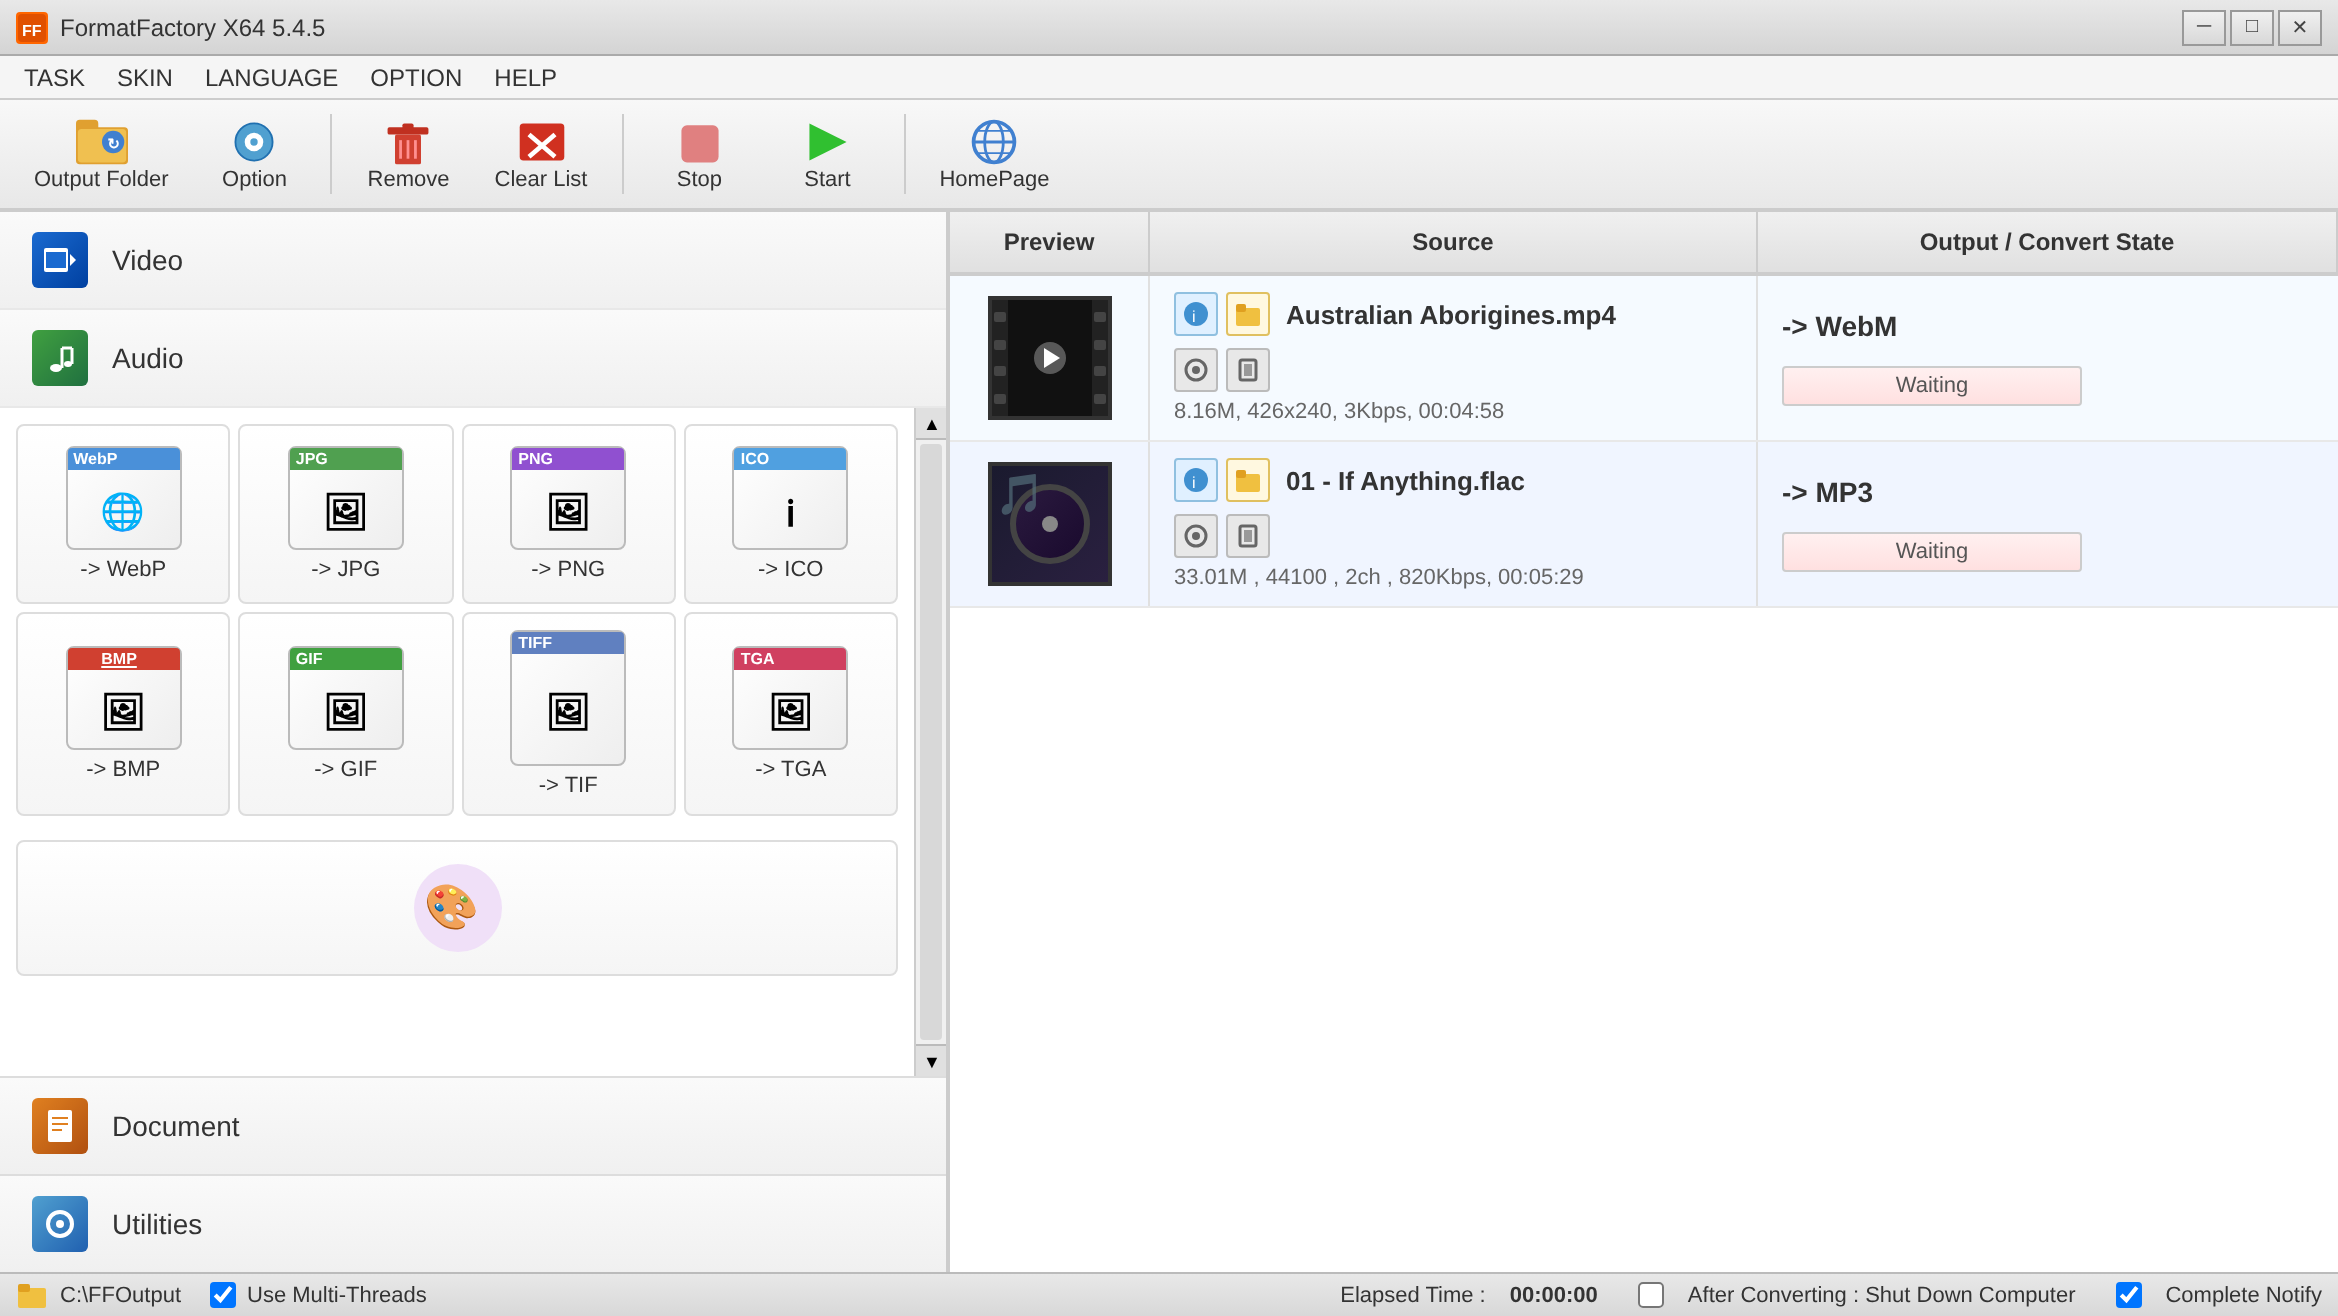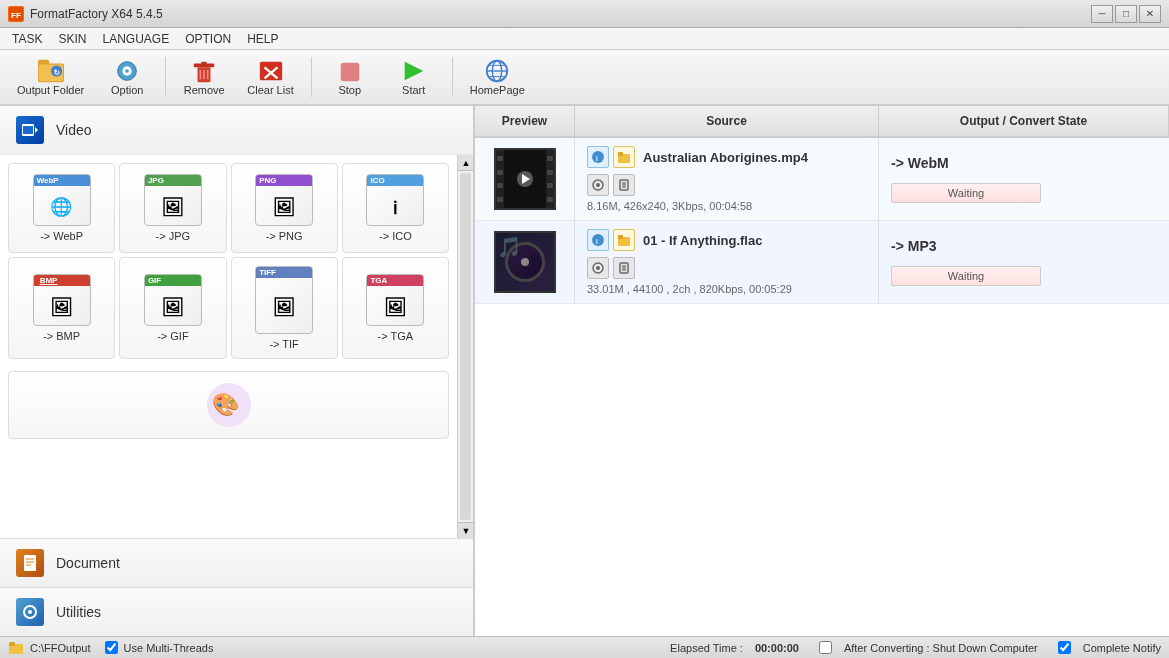--- a/index.html
+++ b/index.html
@@ -193,20 +193,32 @@
       <div class="video-icon-bg">
         <svg width="18" height="18" viewBox="0 0 18 18">
             <rect x="1" y="3" width="12" height="12" rx="1" fill="white"></rect>
             <polygon points="14,6 17,9 14,12" fill="white"></polygon>
             <rect x="2" y="5" width="10" height="8" fill="#1a6ad0"></rect>
           </svg>
       </div>
       <span style="margin-left:12px;">Video</span>
     </div>
 
+    <div class="category-item">
+      <div class="audio-icon-bg">
+        <svg width="18" height="18" viewBox="0 0 18 18">
+            <ellipse cx="7" cy="14" rx="3" ry="2" fill="white"></ellipse>
+            <ellipse cx="13" cy="12" rx="2" ry="1.5" fill="white"></ellipse>
+            <line x1="10" y1="14" x2="10" y2="4" stroke="white" stroke-width="1.5"></line>
+            <line x1="15" y1="12" x2="15" y2="4" stroke="white" stroke-width="1.5"></line>
+            <line x1="10" y1="4" x2="15" y2="4" stroke="white" stroke-width="1.5"></line>
+          </svg>
+      </div>
+      <span style="margin-left:12px;">Audio</span>
+    </div>
 
 
     <div style="display:flex;flex:1;overflow:hidden;">
       <div id="picture-grid-container" style="flex:1;">
         <div id="picture-grid">
 
           <div class="format-card">
             <div class="format-card-icon" style="background:linear-gradient(135deg,#fff,#eee);border:1px solid #bbb;width:58px;height:52px;position:relative;">
               <div style="position:absolute;top:0;left:0;right:0;background:#4a90d9;color:white;font-size:8px;font-weight:bold;padding:1px 3px;border-radius:2px 2px 0 0;">WebP</div>
               <div style="margin-top:14px;font-size:18px;">🌐</div>
@@ -233,21 +245,21 @@
           <div class="format-card">
             <div class="format-card-icon" style="background:linear-gradient(135deg,#fff,#eee);border:1px solid #bbb;width:58px;height:52px;position:relative;">
               <div style="position:absolute;top:0;left:0;right:0;background:#50a0e0;color:white;font-size:8px;font-weight:bold;padding:1px 3px;border-radius:2px 2px 0 0;">ICO</div>
               <div style="margin-top:14px;font-size:18px;">ℹ</div>
             </div>
             <span class="format-card-label">-&gt; ICO</span>
           </div>
 
           <div class="format-card">
             <div class="format-card-icon" style="background:linear-gradient(135deg,#fff,#eee);border:1px solid #bbb;width:58px;height:52px;position:relative;">
-              <div style="position:absolute;top:0;left:0;right:0;background:#d04030;color:white;font-size:8px;font-weight:bold;padding:1px 6px;border-radius:2px 2px 0 0;text-decoration:underline;">BMP</div>
+              <div style="position:absolute;top:0;left:0;right:0;background:#d04030;color:white;font-size:8px;font-weight:bold;padding:1px 17px;border-radius:2px 2px 0 0;text-decoration:underline;">BMP</div>
               <div style="margin-top:14px;font-size:18px;">🖼</div>
             </div>
             <span class="format-card-label">-&gt; BMP</span>
           </div>
 
           <div class="format-card">
             <div class="format-card-icon" style="background:linear-gradient(135deg,#fff,#eee);border:1px solid #bbb;width:58px;height:52px;position:relative;">
               <div style="position:absolute;top:0;left:0;right:0;background:#40a040;color:white;font-size:8px;font-weight:bold;padding:1px 3px;border-radius:2px 2px 0 0;">GIF</div>
               <div style="margin-top:14px;font-size:18px;">🖼</div>
             </div>

